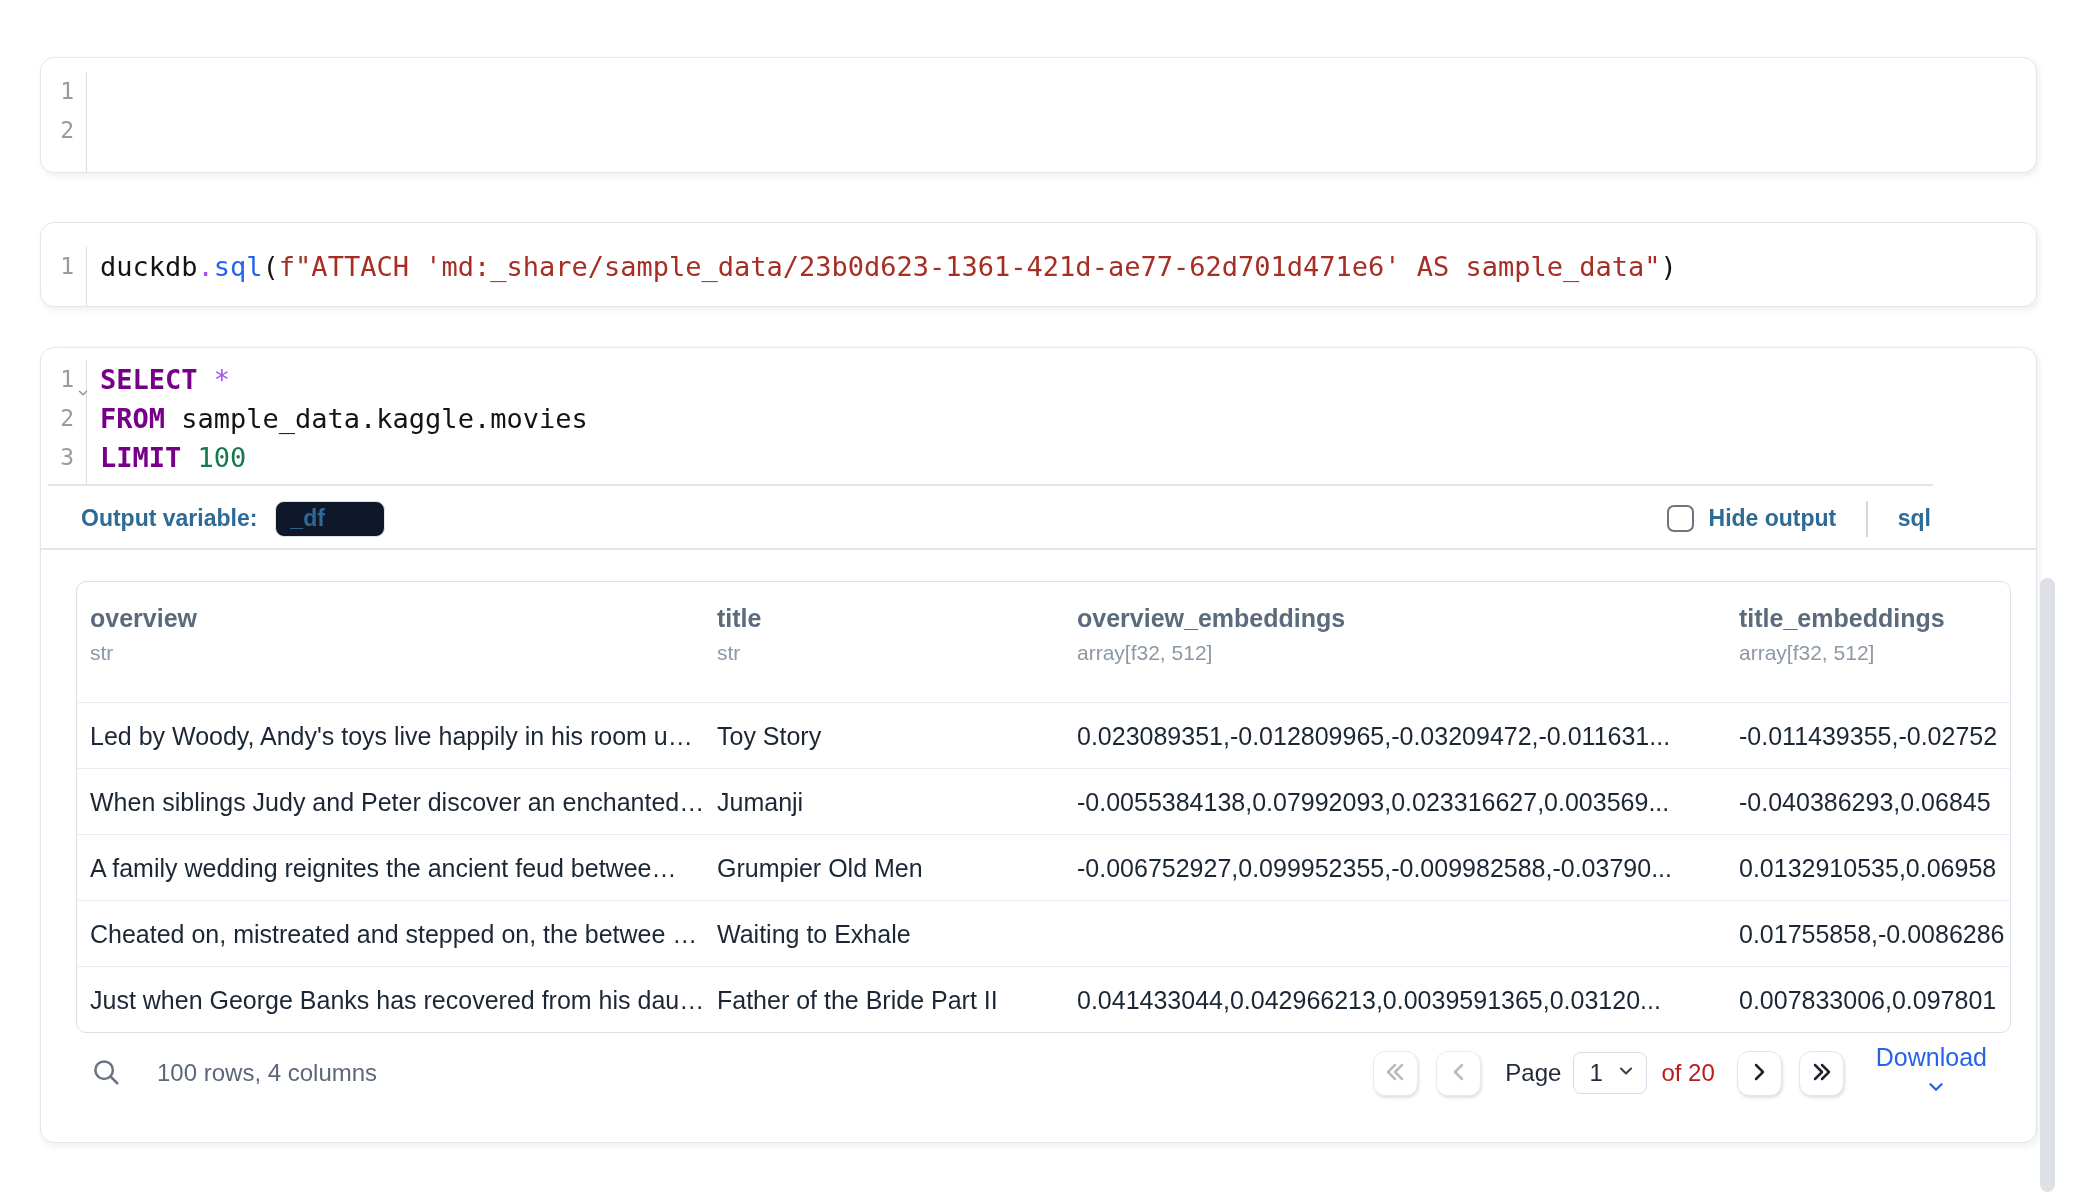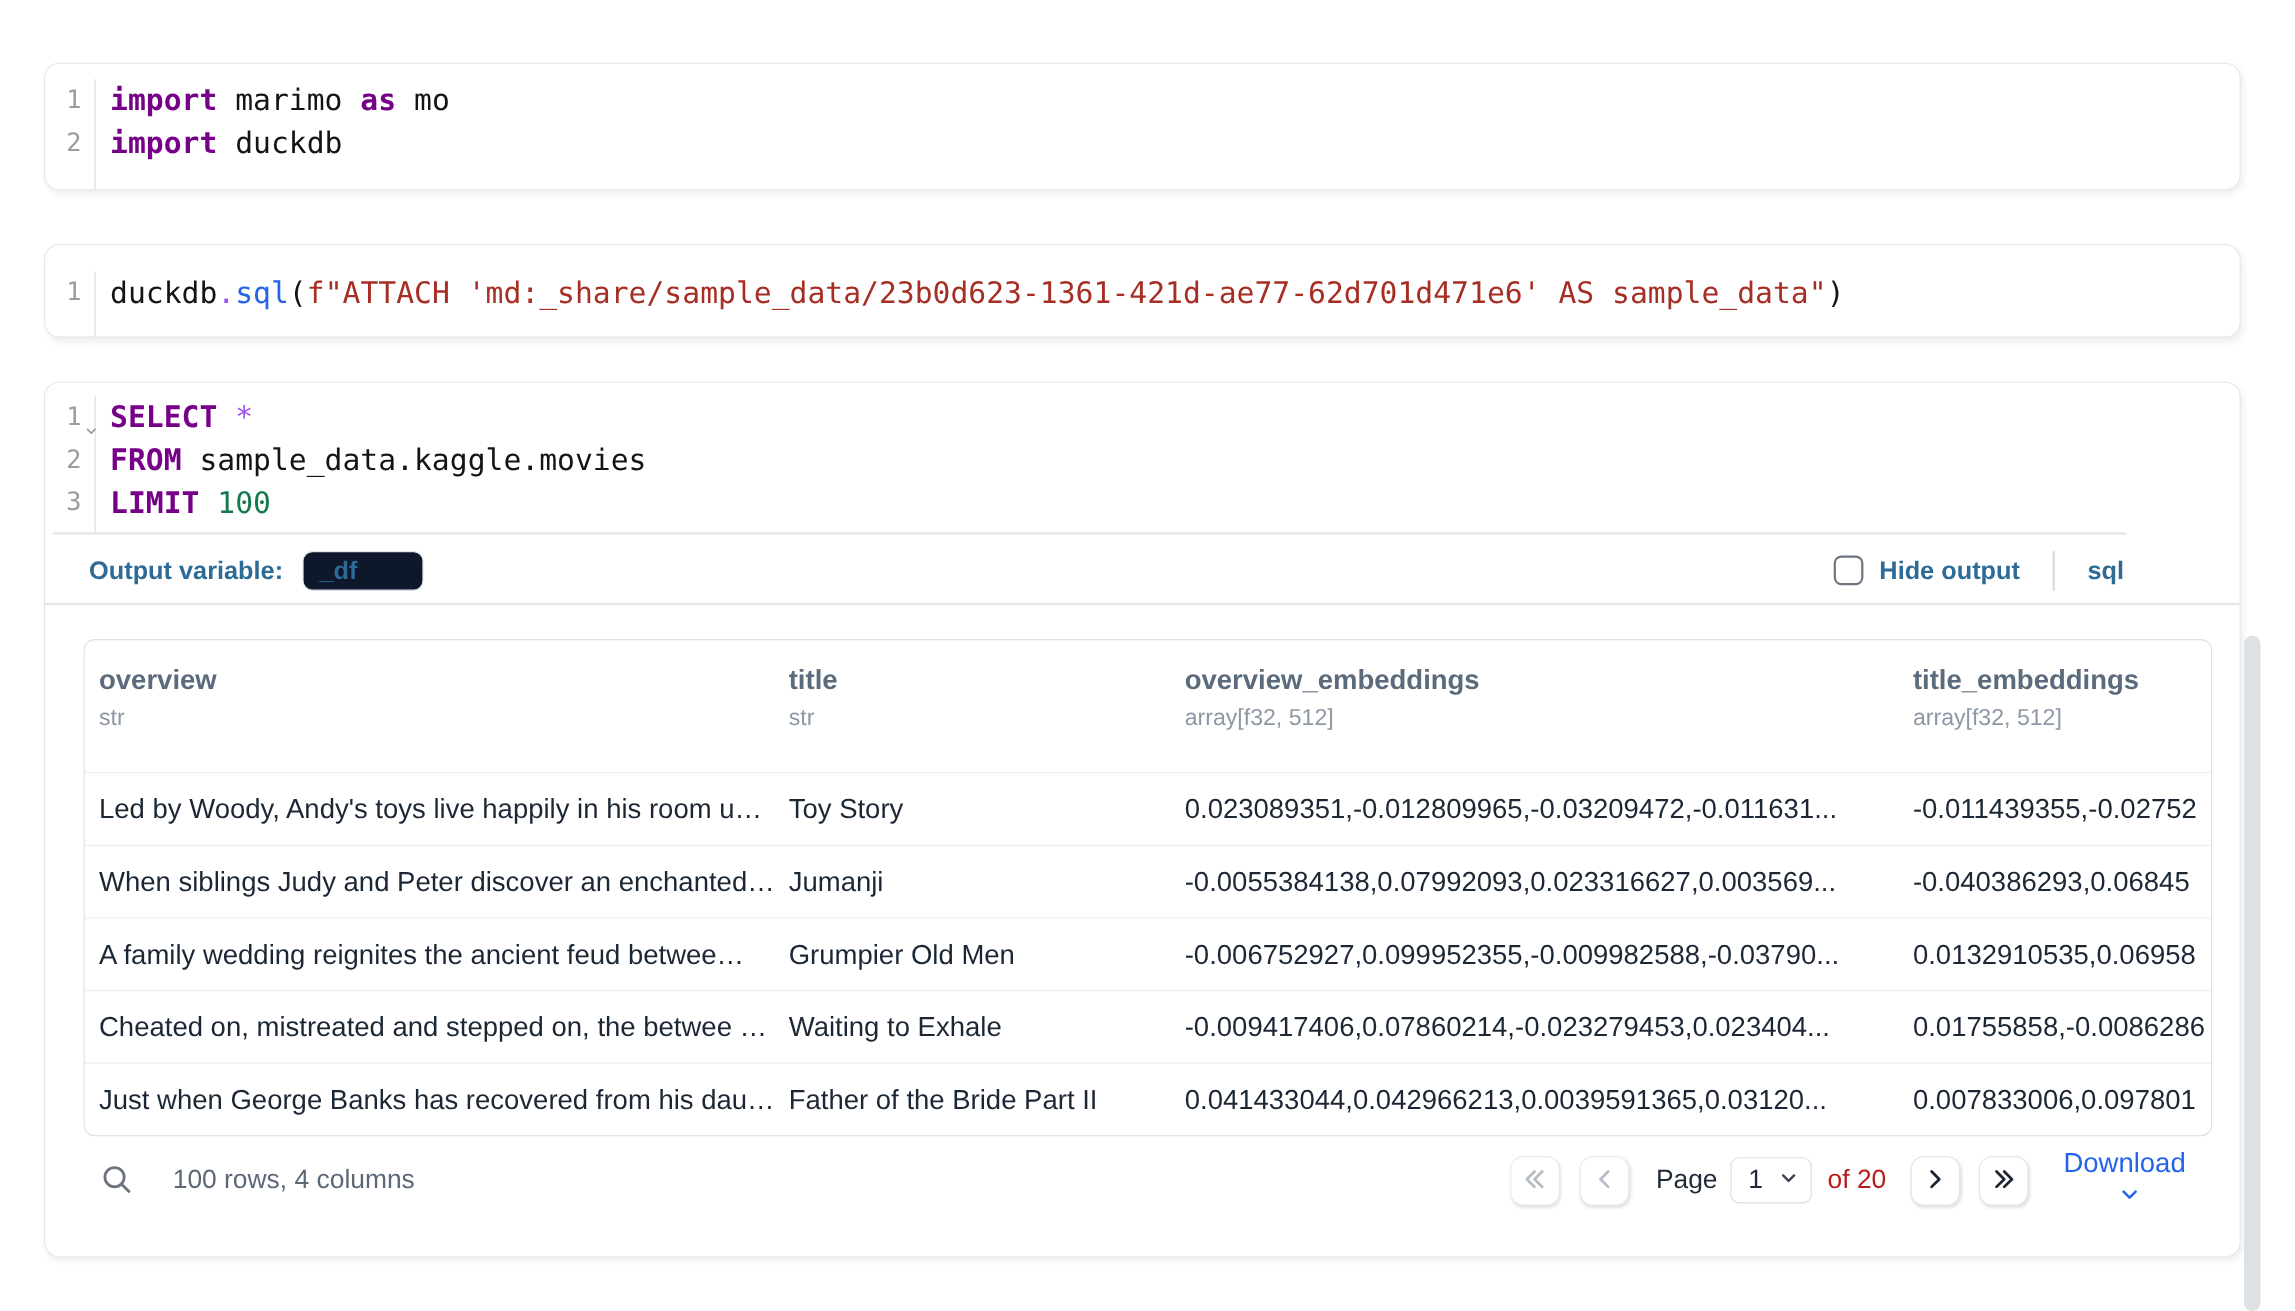--- a/index.html
+++ b/index.html
@@ -121,24 +121,20 @@
 <body>
 
 <div class="page">
 
   <div class="cell cell-1">
     <div class="code-area">
       <div class="gutter">
         <div class="gutter-line">1</div>
         <div class="gutter-line">2</div>
       </div>
-      <div class="code">
-        <div class="code-line"><span class="tk-kw">import</span><span> marimo </span><span class="tk-kw">as</span><span> mo</span></div>
-        <div class="code-line"><span class="tk-kw">import</span><span> duckdb</span></div>
-      </div>
     </div>
   </div>
 
   <div class="cell cell-2">
     <div class="code-area">
       <div class="gutter">
         <div class="gutter-line">1</div>
       </div>
       <div class="code">
         <div class="code-line"><span>duckdb</span><span class="tk-op">.</span><span class="tk-fn">sql</span><span>(</span><span class="tk-str">f"ATTACH 'md:_share/sample_data/23b0d623-1361-421d-ae77-62d701d471e6' AS sample_data"</span><span>)</span></div>
@@ -211,21 +207,20 @@
       </div>
       <div class="trow">
         <div class="td col-0">A family wedding reignites the ancient feud betwee…</div>
         <div class="td col-1">Grumpier Old Men</div>
         <div class="td col-2">-0.006752927,0.099952355,-0.009982588,-0.03790...</div>
         <div class="td col-3">0.0132910535,0.06958</div>
       </div>
       <div class="trow">
         <div class="td col-0">Cheated on, mistreated and stepped on, the betwee …</div>
         <div class="td col-1">Waiting to Exhale</div>
-        <div class="td col-2">-0.009417406,0.07860214,-0.023279453,0.023404...</div>
         <div class="td col-3">0.01755858,-0.0086286</div>
       </div>
       <div class="trow">
         <div class="td col-0">Just when George Banks has recovered from his dau…</div>
         <div class="td col-1">Father of the Bride Part II</div>
         <div class="td col-2">0.041433044,0.042966213,0.0039591365,0.03120...</div>
         <div class="td col-3">0.007833006,0.097801</div>
       </div>
     </div>
 

